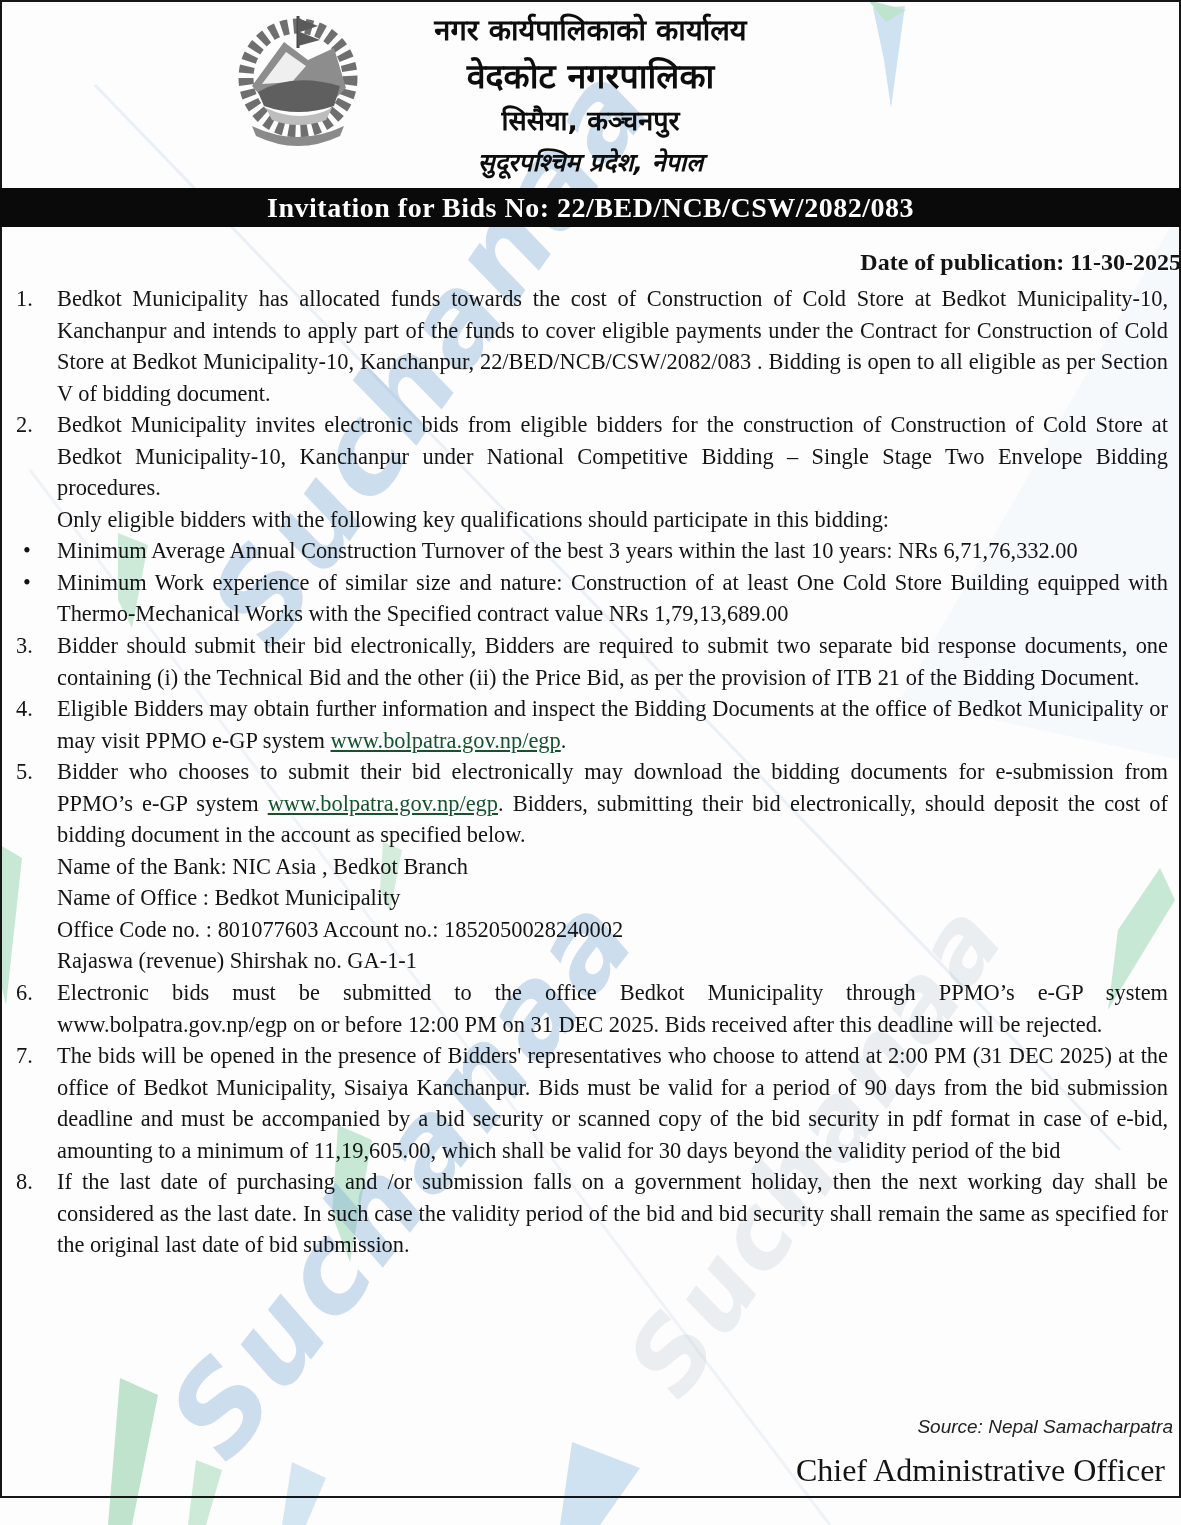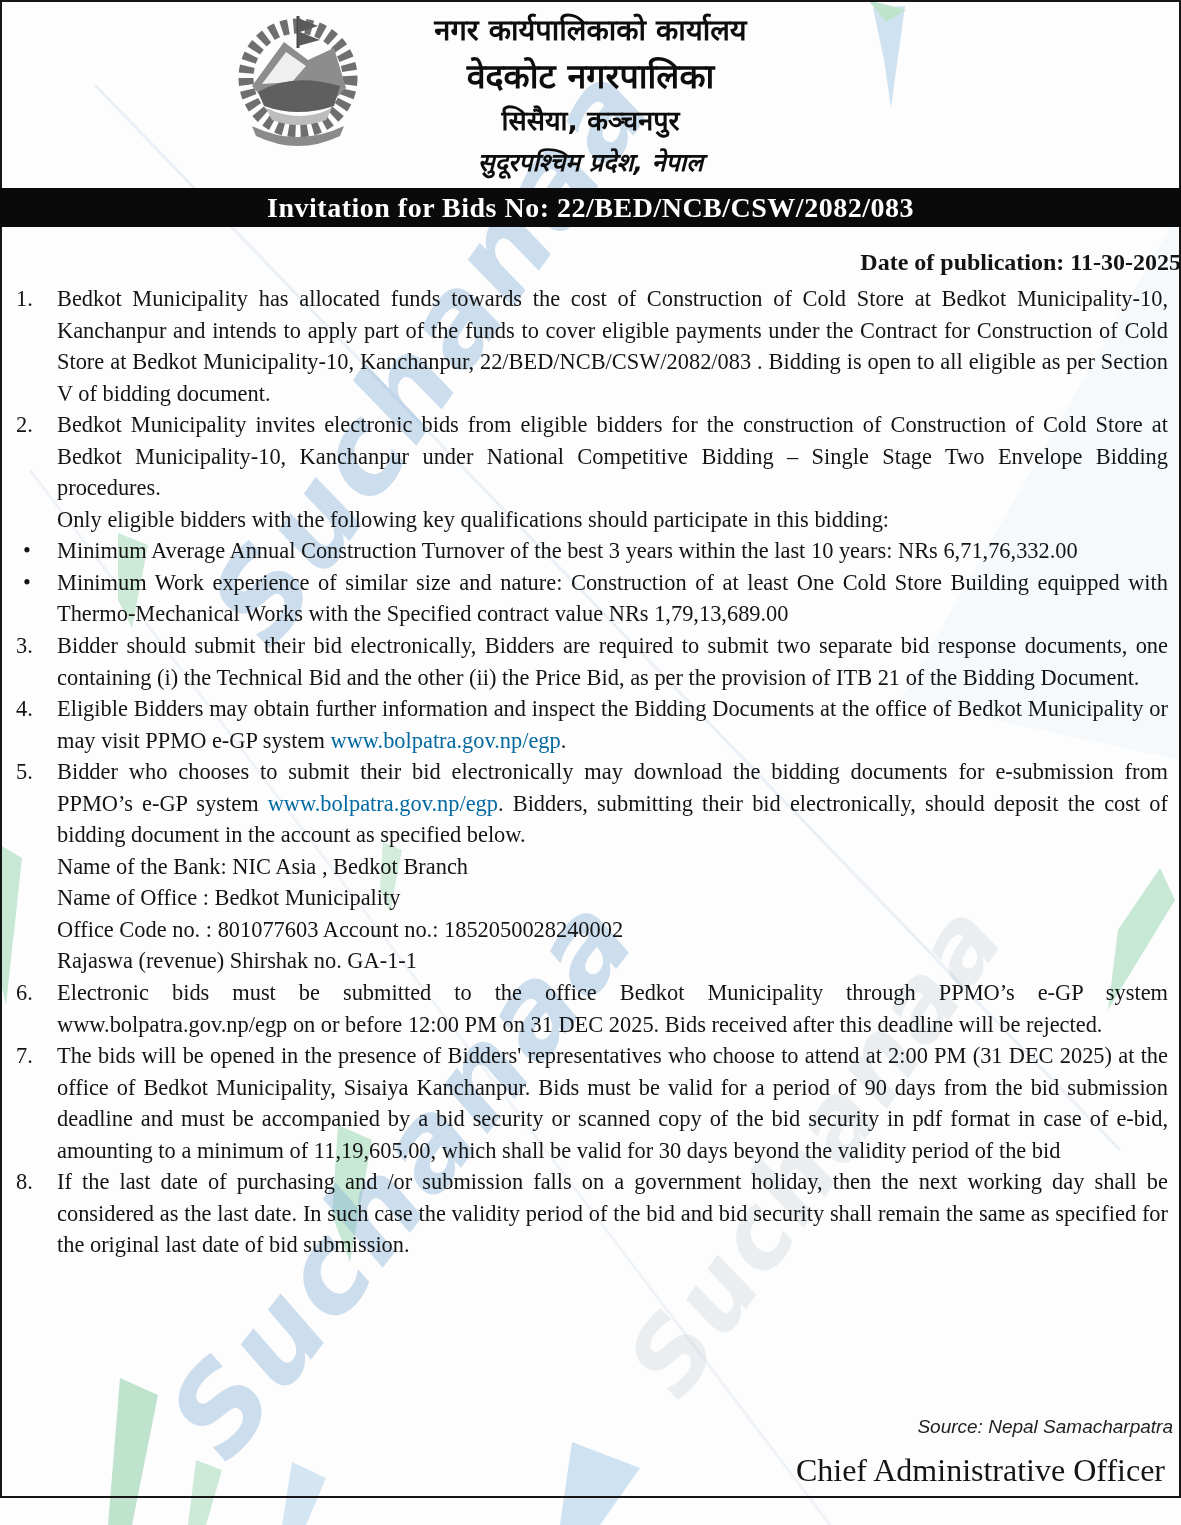--- a/index.html
+++ b/index.html
@@ -56,21 +56,21 @@
   }
   
   .list {
     position:absolute; left:14px; top:283px; width:1154px; z-index:2;
     font-size:22.4px; line-height:31.55px;
   }
   .item { position:relative; padding-left:43px; text-align:justify; }
   .item .marker { position:absolute; left:2px; top:0; }
   .item.bullet .marker { left:9px; }
   .item.left { text-align:left; }
-  .wlink { color:#0369a1; cursor:pointer; }
+  .wlink { color:#14532d; text-decoration:underline; cursor:pointer; }
   
   .signature {
     position:absolute; right:16px; top:1452px;
     font-size:32px; font-weight:normal; z-index:2;
   }
   .source-line {
     position:absolute; right:8px; top:1416px;
     font-family:"Liberation Sans", sans-serif;
     font-style:italic; font-size:19px; color:#222; z-index:2;
   }

